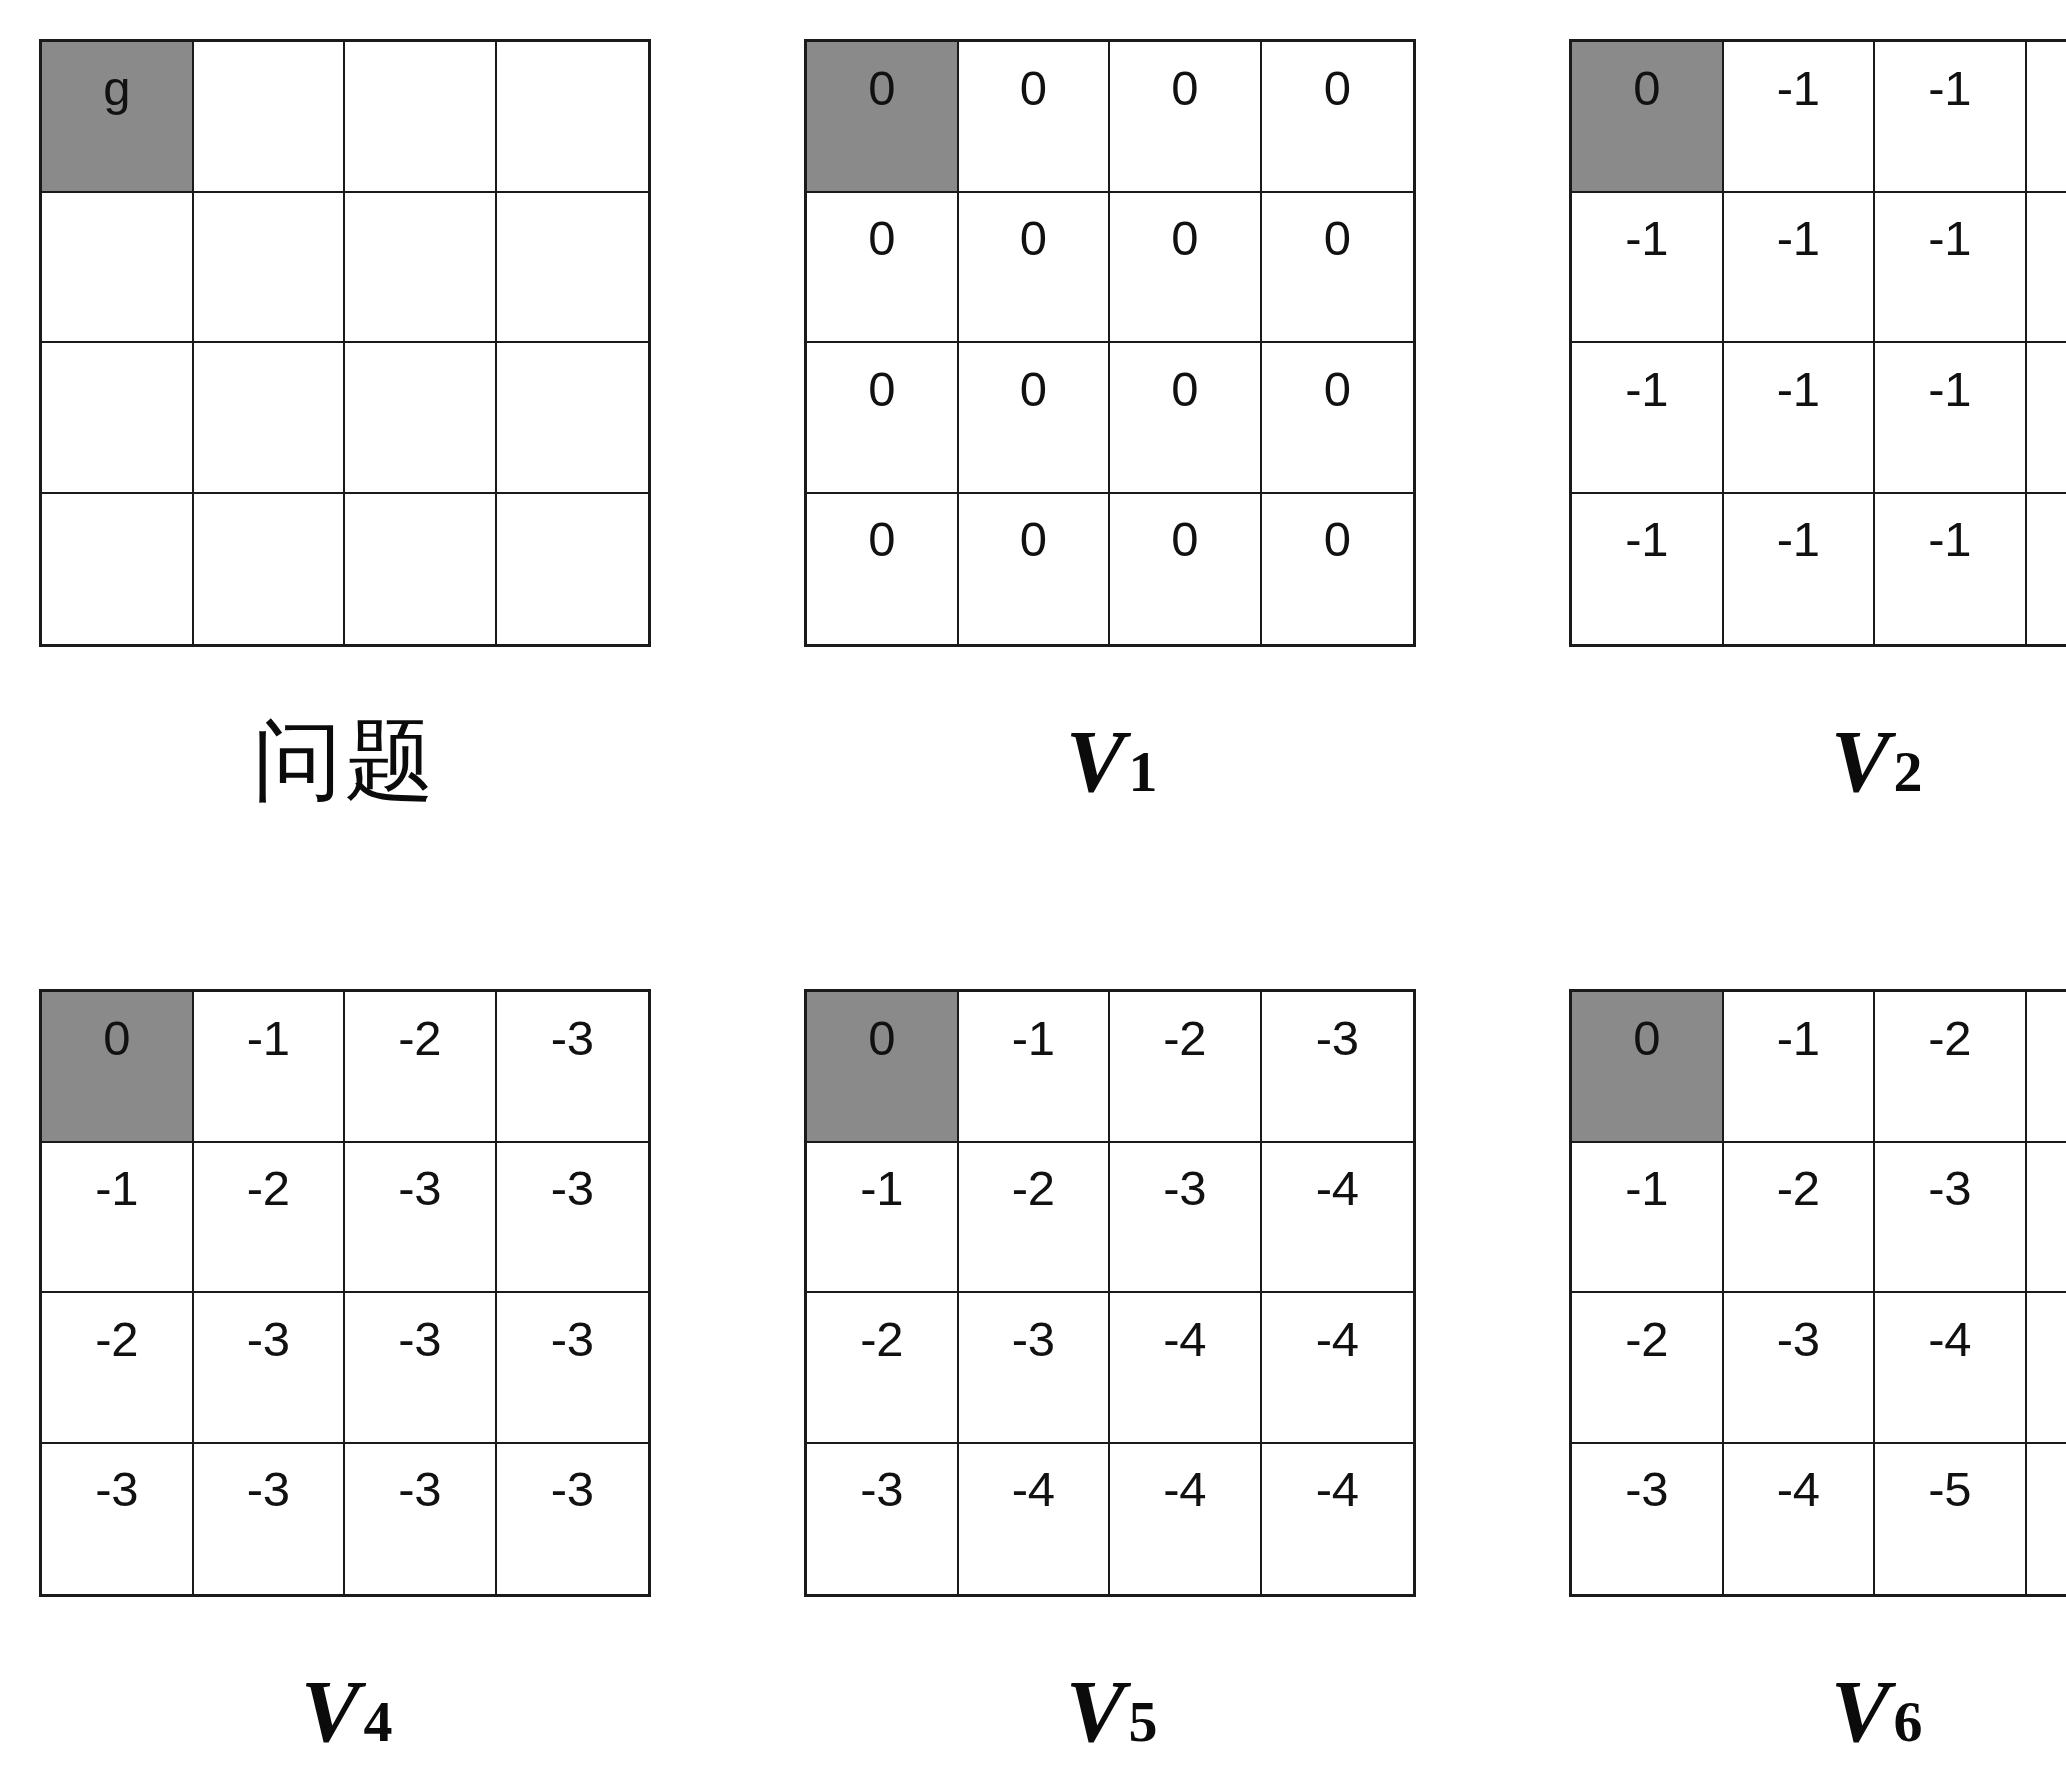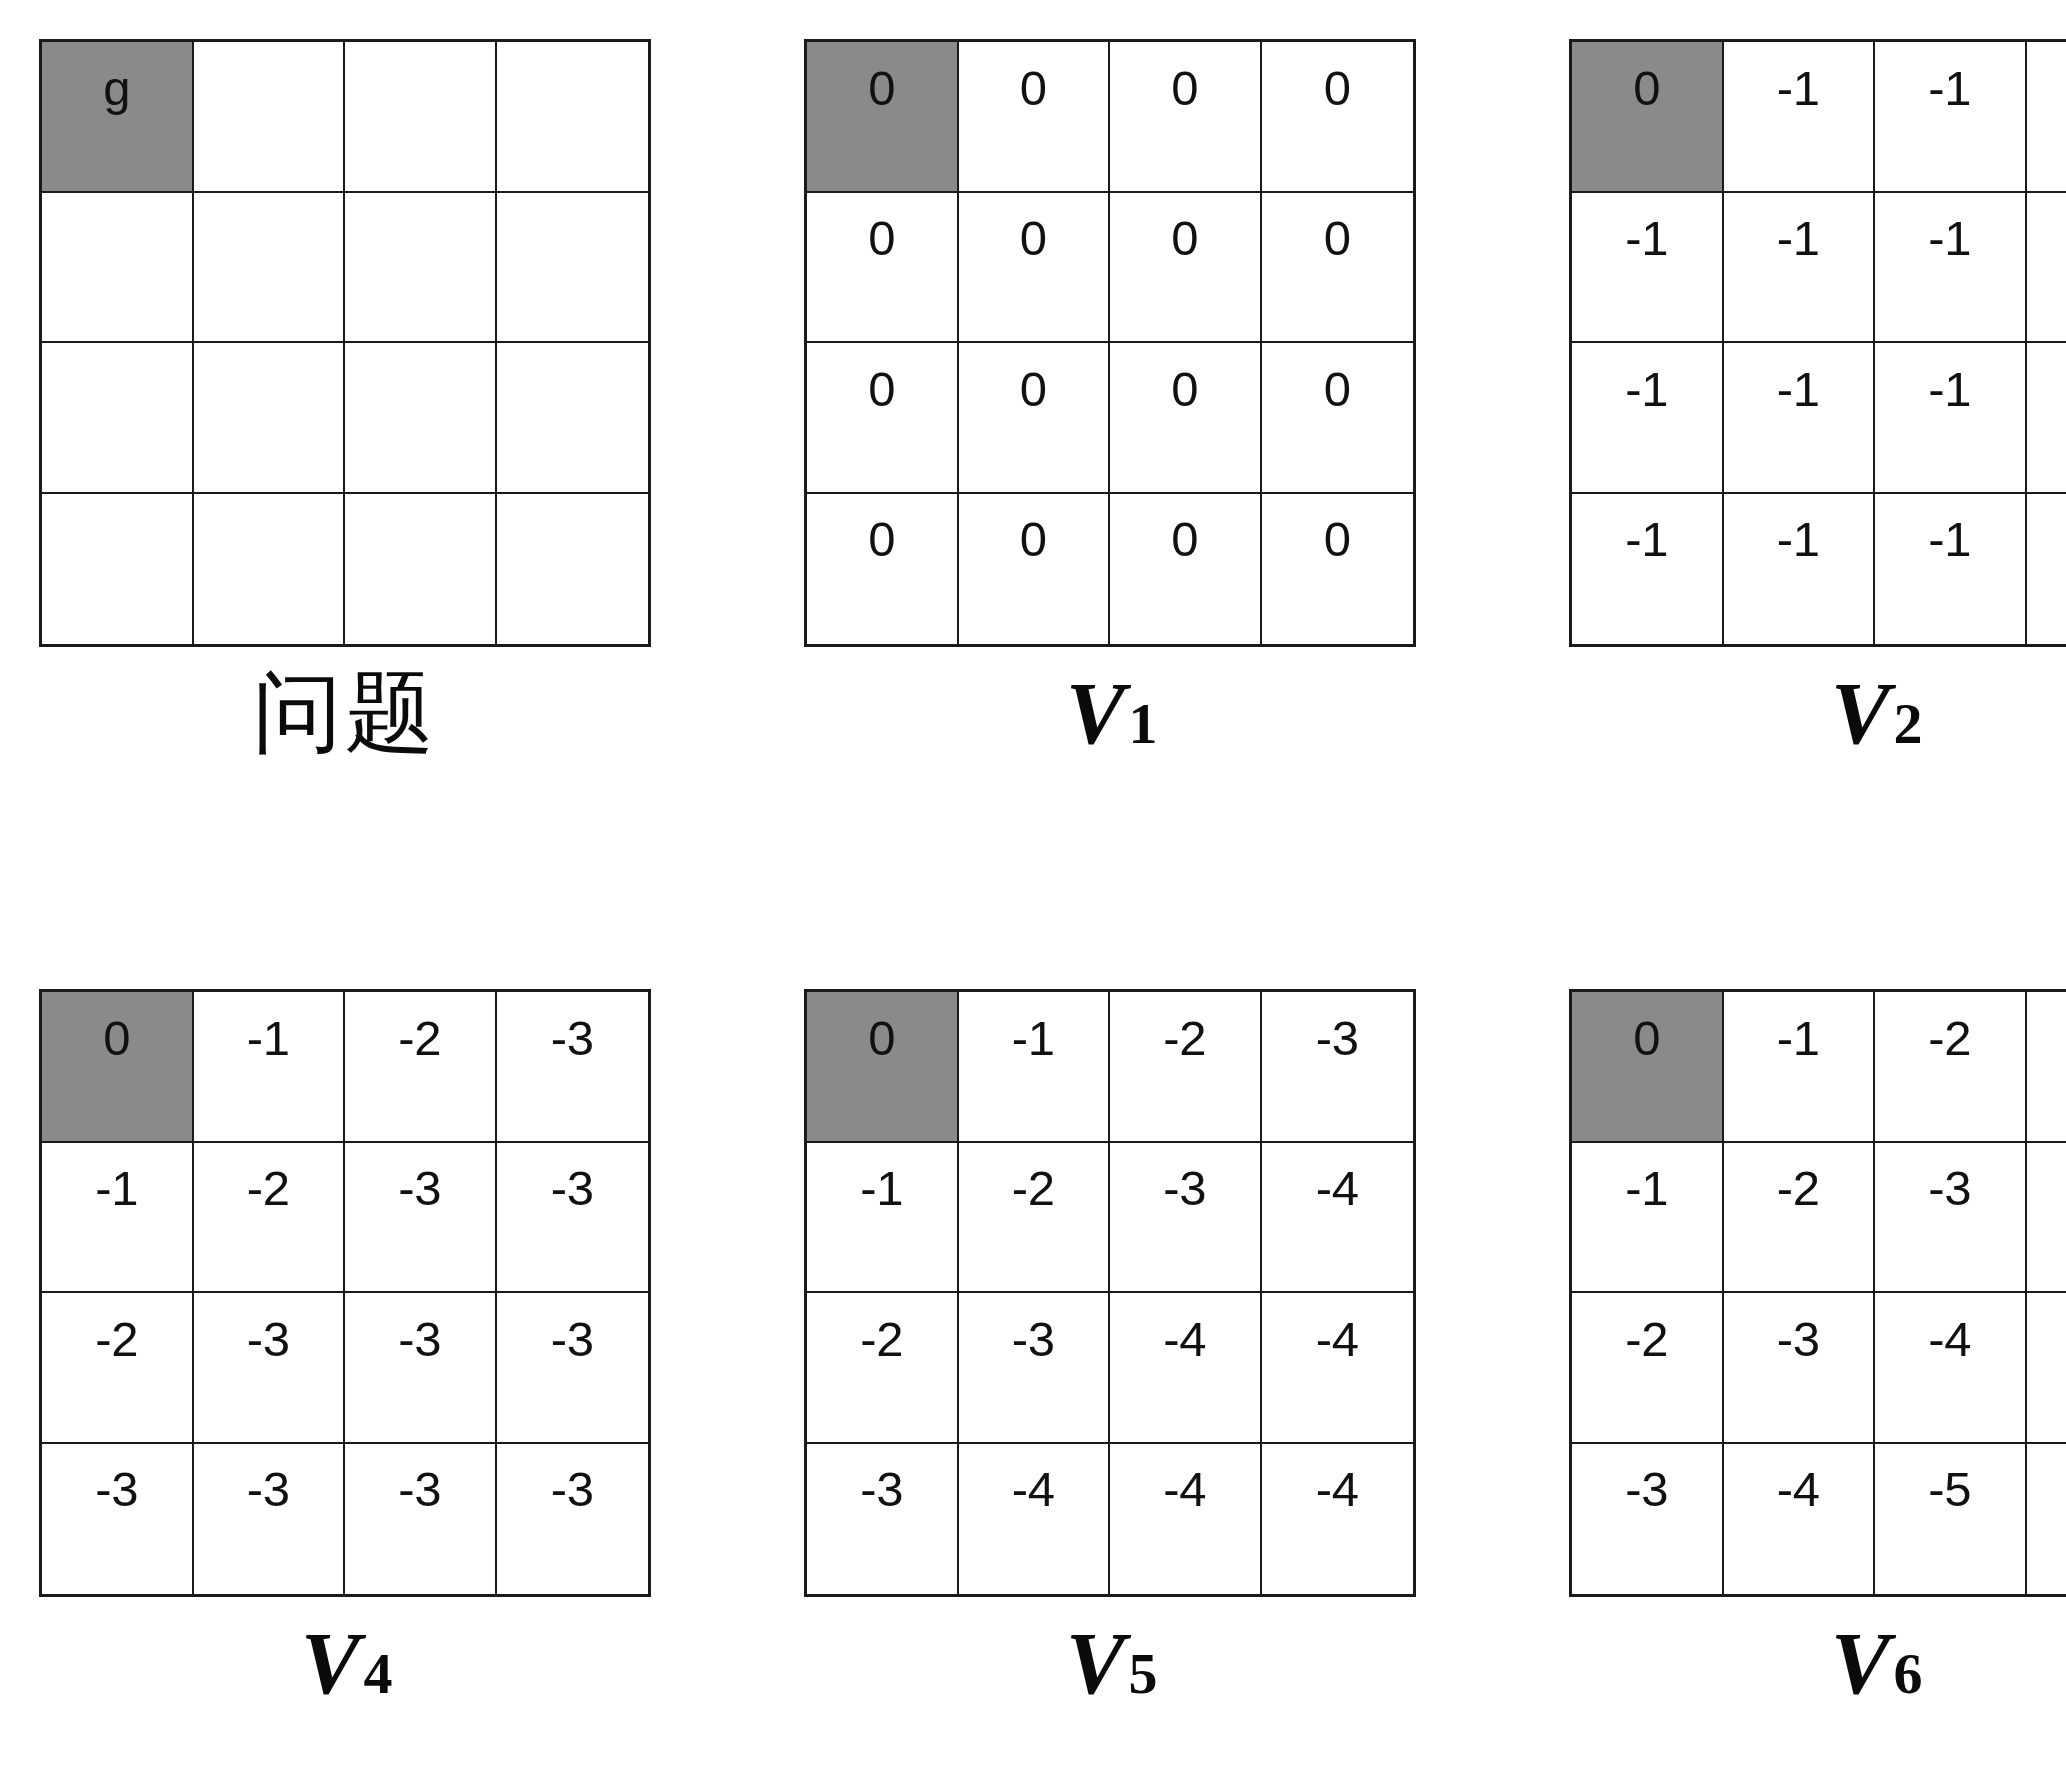--- a/index.html
+++ b/index.html
@@ -56,21 +56,21 @@
     color:#111111;
     font-weight:400;
     letter-spacing:-0.4px;
   }
   .cell.c3{border-right:none;}
   .cell.r3{border-bottom:none;}
   .cell.goal{background:#8a8a8a;}
   .cell.empty{color:transparent;}
 
   .caption{
-    margin-top:22px;
+    margin-top:70px;
     height:99px;
     display:flex;
     align-items:flex-start;
     color:#0b0b0b;
   }
   .cap-cjk{
     font-family:"Liberation Serif", serif;
     font-size:89px;
     line-height:1;
     letter-spacing:3.3px;

